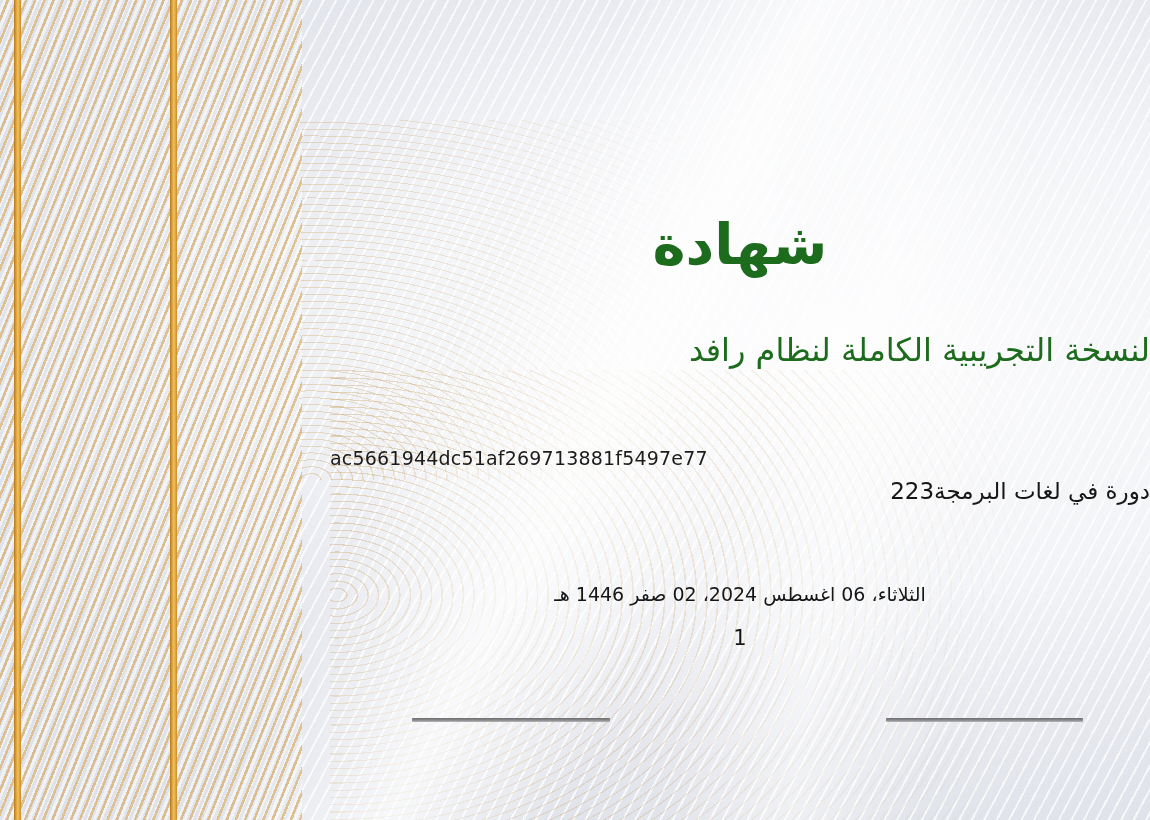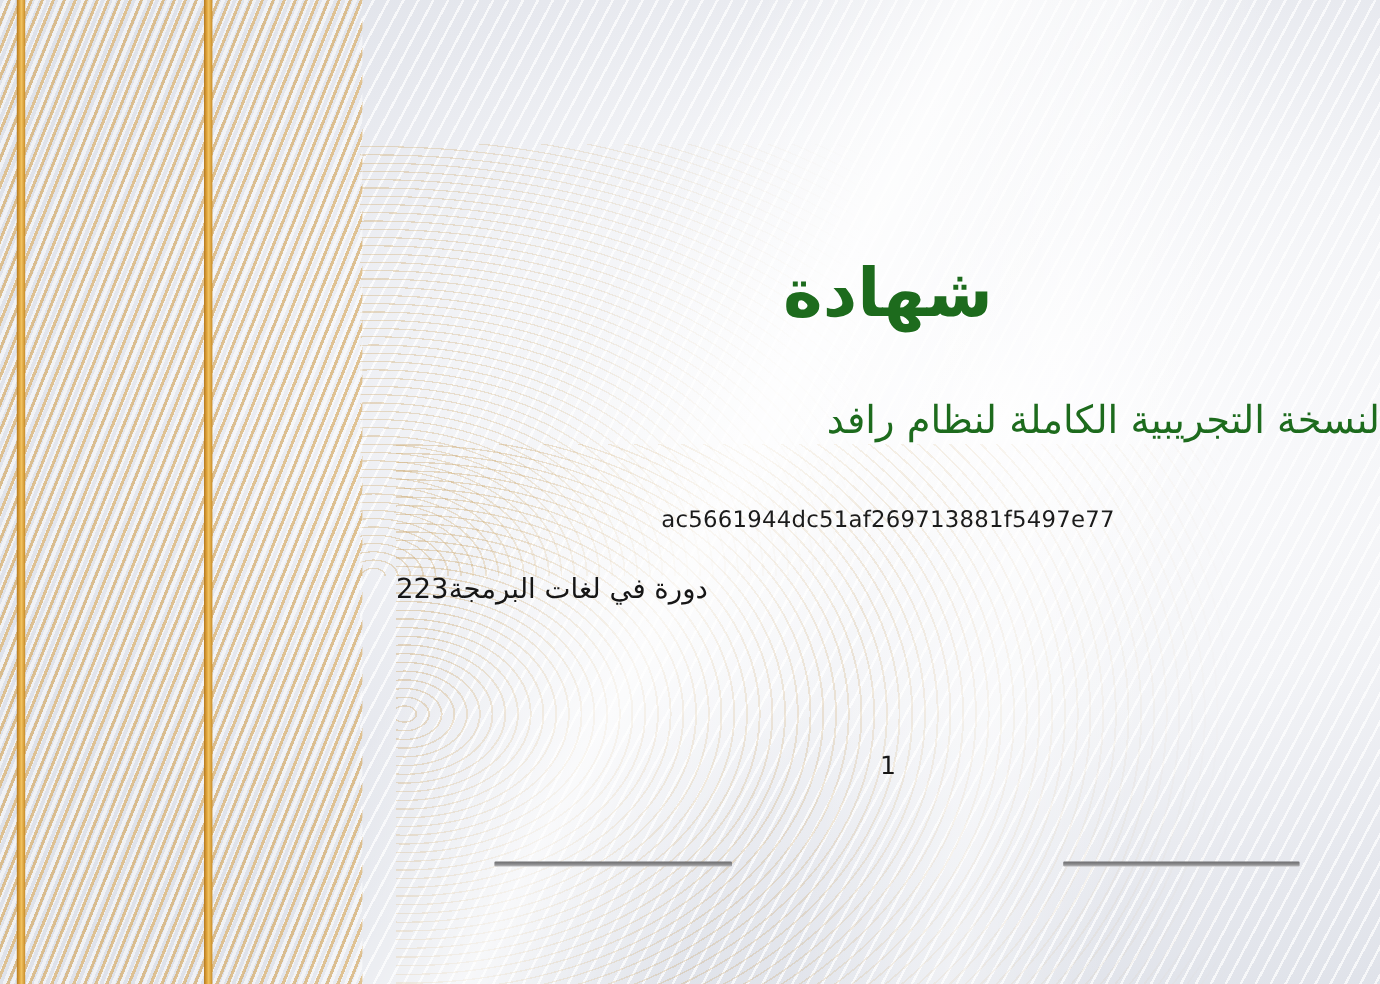--- a/index.html
+++ b/index.html
@@ -147,35 +147,34 @@
     position: absolute;
     top: 330px;
     left: 0;
     width: 820px;
     font-size: 32px;
     color: #1d6b1d;
     line-height: 1.25;
   }
   .cert-hash {
     position: absolute;
-    top: 422px;
-    left: 0;
-    width: 820px;
-    text-align: center;
+    top: 447px;
+    left: 0;
+    width: 820px;
     direction: ltr;
     font-size: 19px;
     color: #1b1b1b;
     letter-spacing: 0.2px;
   }
   .cert-course {
     position: absolute;
     top: 478px;
     left: 0;
     width: 820px;
-    text-align: left;
+    text-align: right;
     font-size: 23px;
     color: #161616;
   }
   .cert-date {
     position: absolute;
     top: 583px;
     left: 0;
     width: 820px;
     text-align: center;
     font-size: 19px;
@@ -222,20 +221,21 @@
 
   <div class="content">
     <div class="cert-title">شهادة</div>
 
     <div class="cert-subtitle">لنسخة التجريبية الكاملة لنظام رافد</div>
 
     <div class="cert-hash">ac5661944dc51af269713881f5497e77</div>
 
     <div class="cert-course">دورة في لغات البرمجة223</div>
 
+    <div class="cert-date">الثلاثاء، 06 اغسطس 2024، 02 صفر 1446 هـ</div>
 
     <div class="cert-serial">1</div>
   </div>
 
   <div class="sig-line sig-left"></div>
   <div class="sig-line sig-right"></div>
 
 </div>
 
 </body></html>

